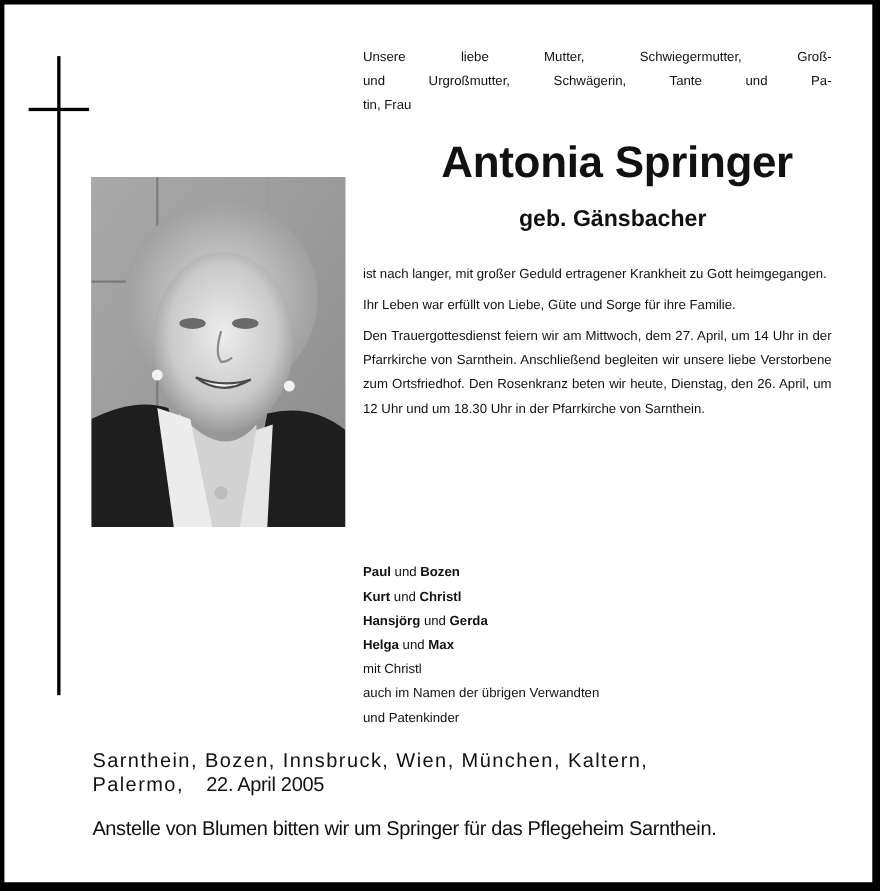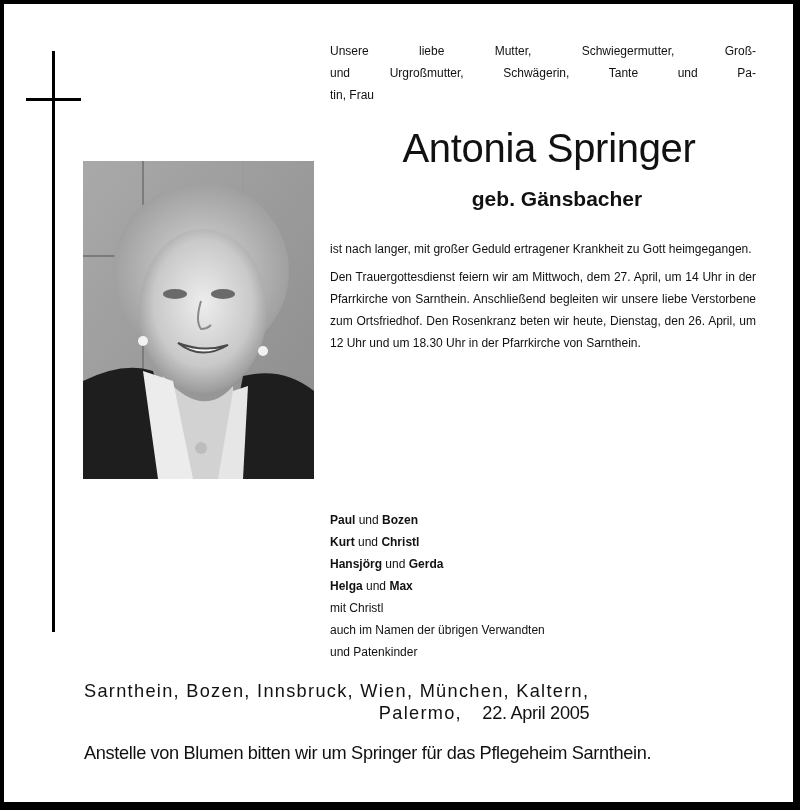--- a/index.html
+++ b/index.html
@@ -60,25 +60,25 @@
       font-size: 12px;
       line-height: 22px;
     }
     .intro {
       top: 40px;
       text-align: justify;
       text-align-last: left;
     }
     .name {
       position: absolute;
-      left: 336px;
+      left: 348px;
       width: 426px;
       top: 125px;
       text-align: center;
-      font-weight: normal;
+      font-weight: bold;
       font-size: 40px;
       line-height: 46px;
       letter-spacing: -0.3px;
     }
     .maiden {
       position: absolute;
       left: 344px;
       width: 426px;
       top: 186px;
       text-align: center;
@@ -100,21 +100,20 @@
     }
     .mourners .row { white-space: nowrap; }
     .mourners b { font-weight: bold; margin-top: 34px; }
     .places {
       position: absolute;
       left: 84px;
       top: 680px;
       font-size: 18.2px;
       line-height: 22px;
       letter-spacing: 1.3px;
-      text-align: right;
     }
     .places .date-part { letter-spacing: -0.3px; margin-left: 14px; }
     .donation {
       position: absolute;
       left: 84px;
       top: 742px;
       font-size: 18.2px;
       line-height: 22px;
       letter-spacing: -0.35px;
       white-space: nowrap;
@@ -179,20 +178,21 @@
   <div style="text-align:justify;text-align-last:justify;">Unsere liebe Mutter, Schwiegermutter, Groß-</div>
   <div style="text-align:justify;text-align-last:justify;">und Urgroßmutter, Schwägerin, Tante und Pa-</div>
   <div>tin, Frau</div>
 </div>
 
 <div class="name">Antonia Springer</div>
 <div class="maiden">geb. Gänsbacher</div>
 
 <div class="col body-text">
   <p>ist nach langer, mit großer Geduld ertragener Krankheit zu Gott heimgegangen.</p>
+  <p>Ihr Leben war erfüllt von Liebe, Güte und Sorge für ihre Familie.</p>
   <p style="hyphens:manual;">Den Trauergottesdienst feiern wir am Mittwoch, dem 27. April, um 14 Uhr in der Pfarrkirche von Sarnthein. Anschließend begleiten wir unsere liebe Verstorbene zum Ortsfriedhof. Den Rosenkranz beten wir heute, Dienstag, den 26. April, um 12 Uhr und um 18.30 Uhr in der Pfarrkirche von Sarnthein.</p>
 </div>
 
 <div class="col mourners">
   <div class="row"><b>Paul</b><span> und </span><b>Bozen</b></div>
   <div class="row"><b>Kurt</b><span> und </span><b>Christl</b></div>
   <div class="row"><b>Hansjörg</b><span> und </span><b>Gerda</b></div>
   <div class="row"><b>Helga</b><span> und </span><b>Max</b></div>
   <div class="row">mit Christl</div>
   <div class="row">auch im Namen der übrigen Verwandten</div>

